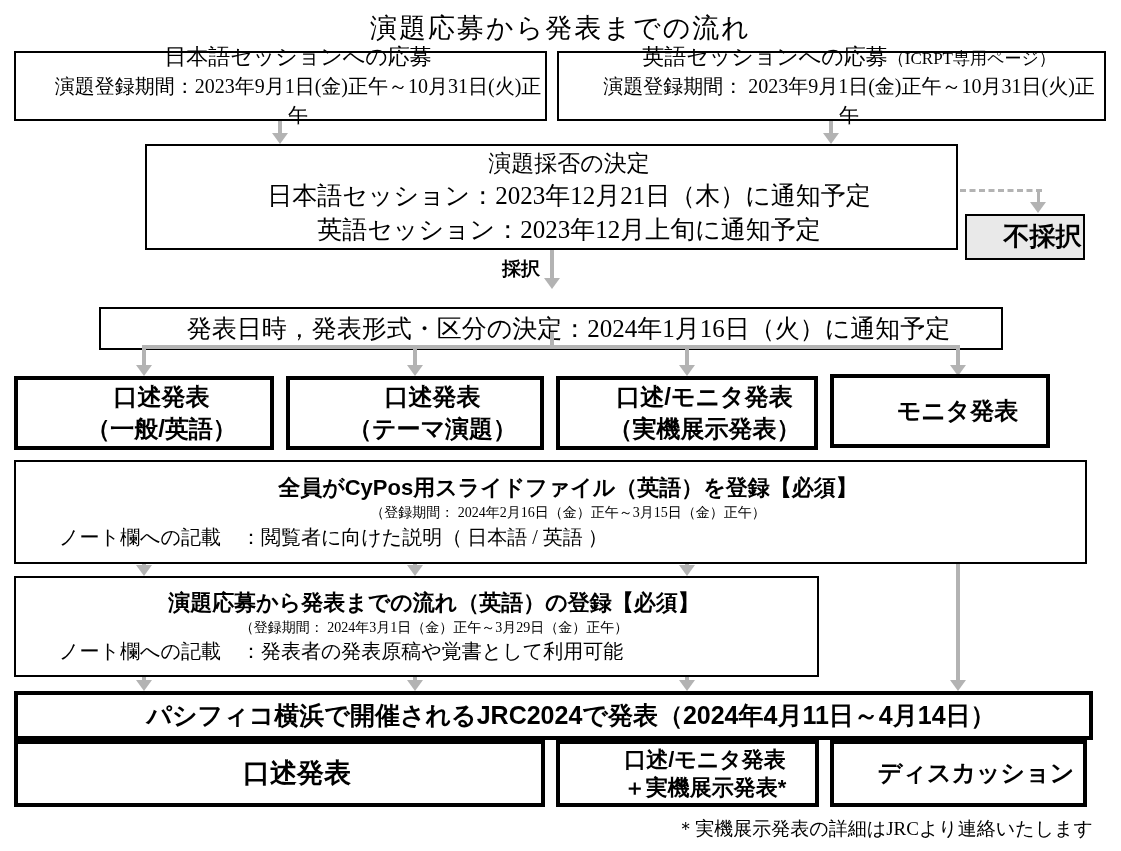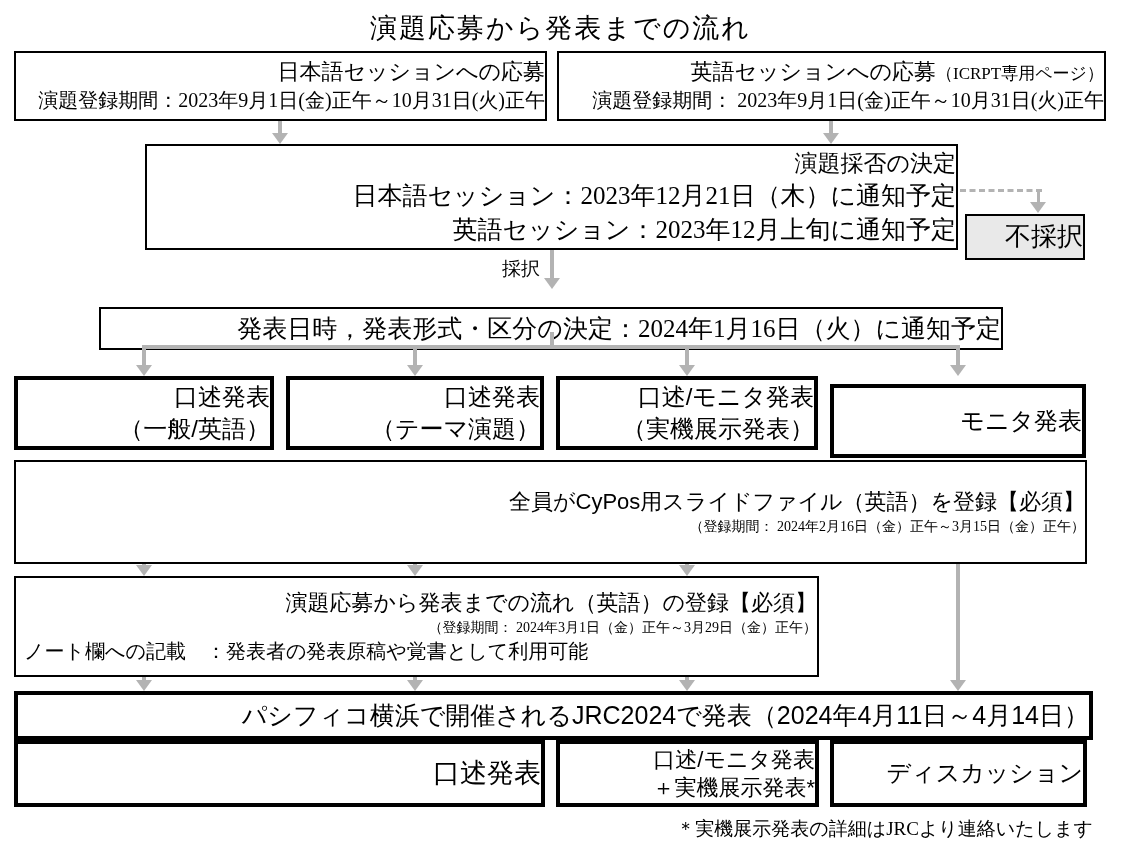--- a/index.html
+++ b/index.html
@@ -7,25 +7,26 @@
   .canvas {
     position:relative; width:1121px; height:851px; background:#fff;
     font-family:"Liberation Serif", serif; color:#000; overflow:hidden;
   }
   .title {
     position:absolute; left:0; top:10px; width:1121px; text-align:center;
     font-size:27px; letter-spacing:2px;
   }
   .box {
     position:absolute; border:2px solid #000; background:#fff;
-    display:flex; flex-direction:column; align-items:flex-end; justify-content:center;
+    display:flex; flex-direction:column; align-items:center; justify-content:center;
     text-align:center;
+    padding-left:35px;
   }
   .thick { border-width:4px; }
-  .gothic { font-family:"Liberation Sans", sans-serif; font-weight:400; }
+  .gothic { font-family:"Liberation Sans", sans-serif; font-weight:700; }
   .t27{font-size:27px;line-height:1.2}
   .t26{font-size:26px;line-height:1.2}
   .t25{font-size:25px;line-height:1.35}
   .t24{font-size:24px;line-height:1.35}
   .t23{font-size:23px;line-height:1.35}
   .t22{font-size:22px;line-height:1.35}
   .t21{font-size:14px;line-height:1.4}
   .t20{font-size:20px;line-height:1.4}
   .t19{font-size:19px;line-height:1.3}
   .t17{font-size:17px;line-height:1.35}
@@ -104,27 +105,28 @@
     <div class="gothic t24">（一般/英語）</div>
   </div>
   <div class="box thick" style="left:286px;top:376px;width:258px;height:74px;">
     <div class="gothic t24">口述発表</div>
     <div class="gothic t24">（テーマ演題）</div>
   </div>
   <div class="box thick" style="left:556px;top:376px;width:262px;height:74px;">
     <div class="gothic t24">口述/モニタ発表</div>
     <div class="gothic t24">（実機展示発表）</div>
   </div>
-  <div class="box thick" style="left:830px;top:384px;width:256px;height:74px;">
+  <div class="box thick" style="left:830px;top:374px;width:220px;height:74px;">
     <div class="gothic t24">モニタ発表</div>
   </div>
 
   <div class="box" style="left:14px;top:460px;width:1073px;height:104px;">
     <div class="gothic t22">全員がCyPos用スライドファイル（英語）を登録【必須】</div>
     <div class="t21">（登録期間： 2024年2月16日（金）正午～3月15日（金）正午）</div>
+    <div class="t20 note-left">ノート欄への記載　：閲覧者に向けた説明（ 日本語 / 英語 ）</div>
   </div>
 
   <div class="vline" style="left:142px;top:564px;height:4px;"></div>
   <div class="ahead" style="left:136px;top:565px;"></div>
   <div class="vline" style="left:413px;top:564px;height:4px;"></div>
   <div class="ahead" style="left:407px;top:565px;"></div>
   <div class="vline" style="left:685px;top:564px;height:4px;"></div>
   <div class="ahead" style="left:679px;top:565px;"></div>
 
   <div class="vline" style="left:956px;top:564px;height:118px;"></div>

